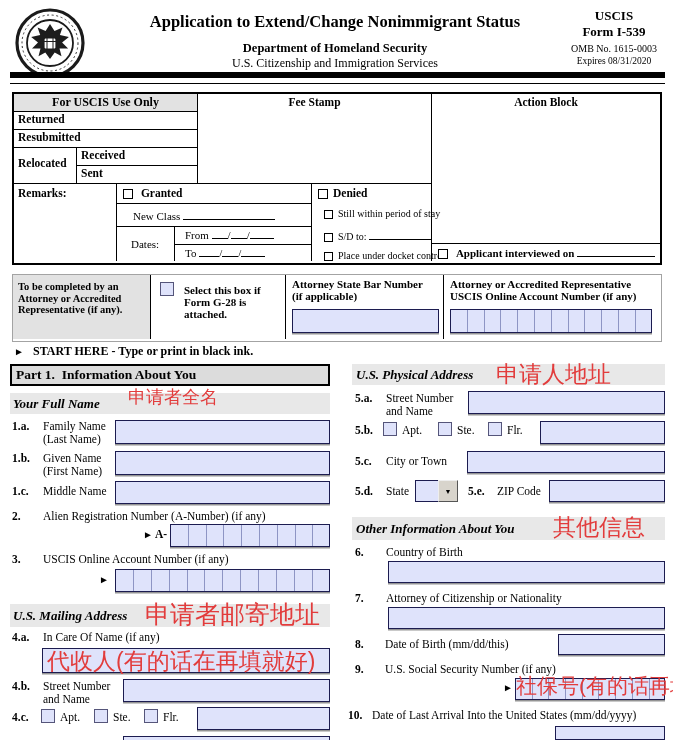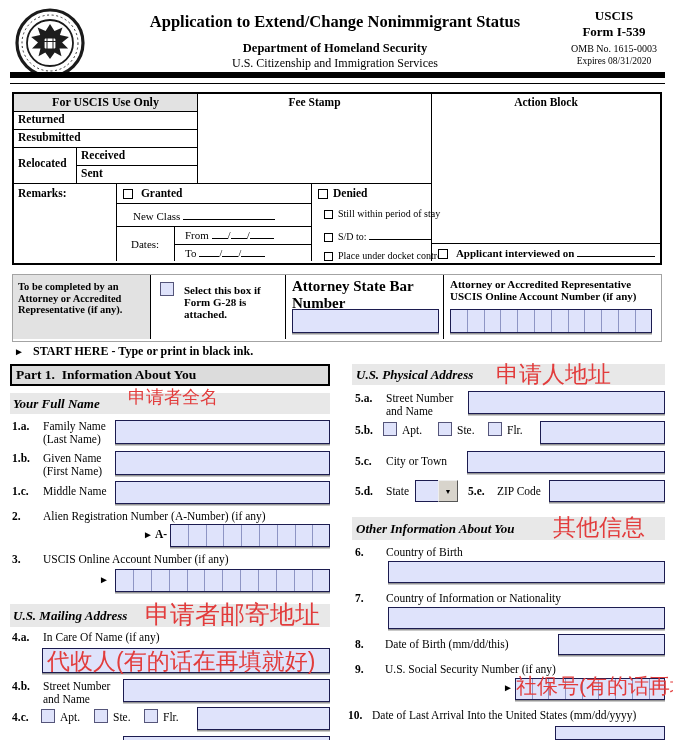--- a/index.html
+++ b/index.html
@@ -103,21 +103,21 @@
     </div>
     <div class="cell br" style="left:138px;top:0;width:135px;height:64px;">
       <span class="cb abs" style="left:9px;top:7px;"></span>
       <div class="abs b lbl" style="left:33px;top:9px;width:98px;font-size:11px;">
         <div>Select this box if</div>
           <div>Form G-28 is</div>
           <div>attached.</div>
       </div>
     </div>
     <div class="cell br" style="left:273px;top:0;width:158px;height:64px;">
-      <div class="abs b lbl" style="left:6px;top:3px;font-size:15px;">
+      <div class="abs b lbl" style="left:6px;top:3px;font-size:11px;">
         <div>Attorney State Bar Number</div>
           <div>(if applicable)</div>
       </div>
       <div class="fld" style="left:6px;top:34px;width:147px;height:24px;"></div>
     </div>
     <div class="cell" style="left:431px;top:0;width:215px;height:64px;">
       <div class="abs b lbl" style="left:6px;top:3px;font-size:11px;">
         <div>Attorney or Accredited Representative</div>
           <div>USCIS Online Account Number (if any)</div>
       </div>
@@ -228,21 +228,21 @@
   <div class="strip" style="left:352px;top:517px;width:313px;height:23px;">
     <span class="sect abs" style="left:4px;top:4px;">Other Information About You</span>
   </div>
   <div class="red" style="left:553px;top:515px;font-size:23px;">其他信息</div>
 
   <span class="abs num" style="left:355px;top:546px;">6.</span>
   <span class="abs" style="left:386px;top:546px;">Country of Birth</span>
   <div class="fld" style="left:388px;top:561px;width:277px;height:22px;"></div>
 
   <span class="abs num" style="left:355px;top:592px;">7.</span>
-  <span class="abs" style="left:386px;top:592px;">Country of Information or Nationality</span>
+  <span class="abs" style="left:386px;top:592px;">Attorney of Citizenship or Nationality</span>
   <div class="fld" style="left:388px;top:607px;width:277px;height:22px;"></div>
 
   <span class="abs num" style="left:355px;top:638px;">8.</span>
   <span class="abs" style="left:385px;top:638px;">Date of Birth (mm/dd/this)</span>
   <div class="fld" style="left:558px;top:634px;width:107px;height:21px;"></div>
 
   <span class="abs num" style="left:355px;top:663px;">9.</span>
   <span class="abs" style="left:385px;top:663px;">U.S. Social Security Number (if any)</span>
   <span class="abs" style="left:503px;top:682px;font-size:10px;">►</span>
   <div class="seg" style="left:515px;top:678px;width:150px;height:22px;background-image:repeating-linear-gradient(90deg,transparent 0 15.7px,#8e95c4 15.7px 16.7px);"></div>

